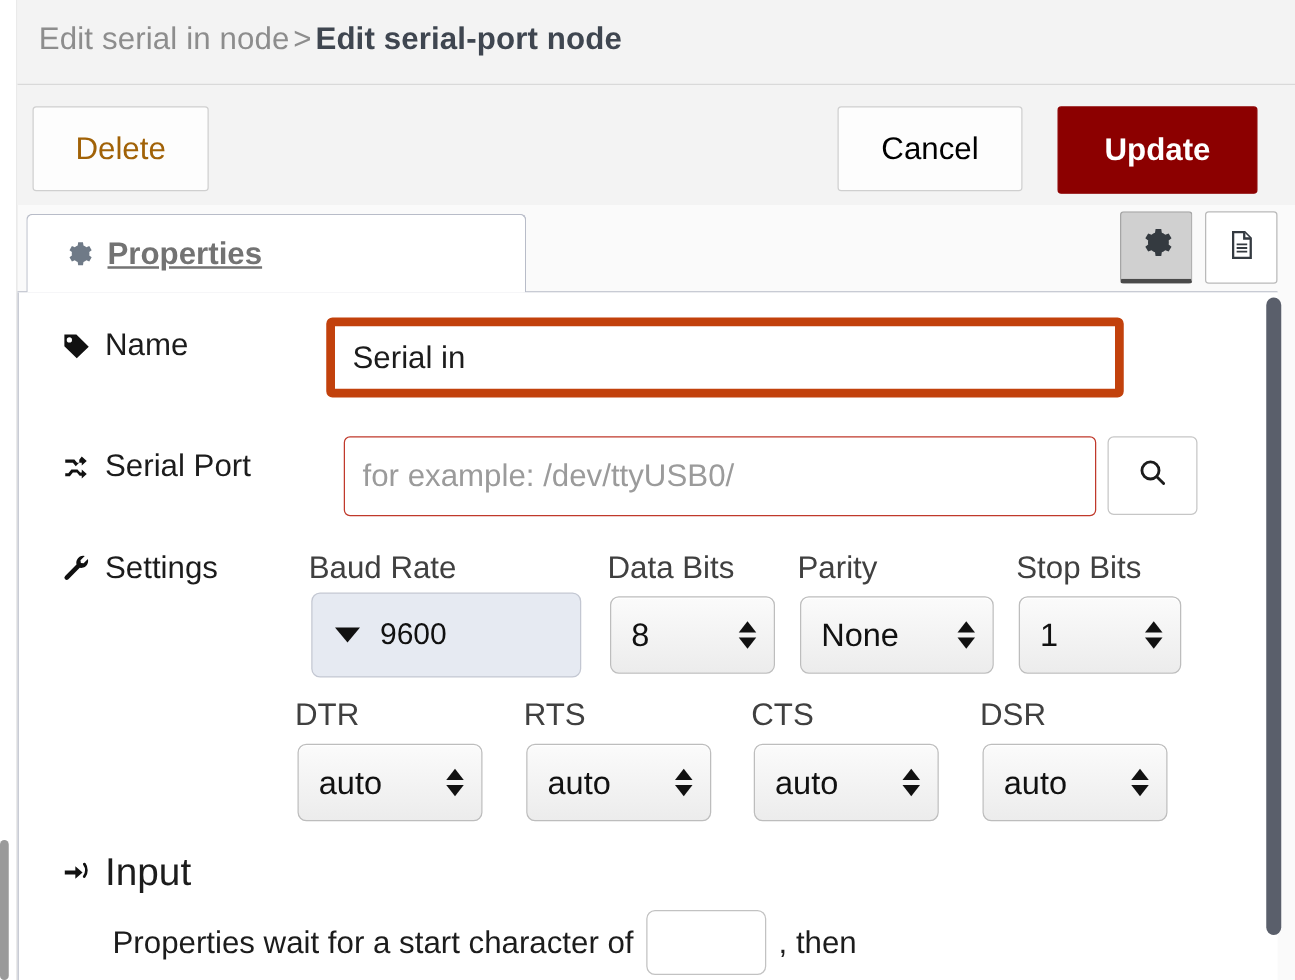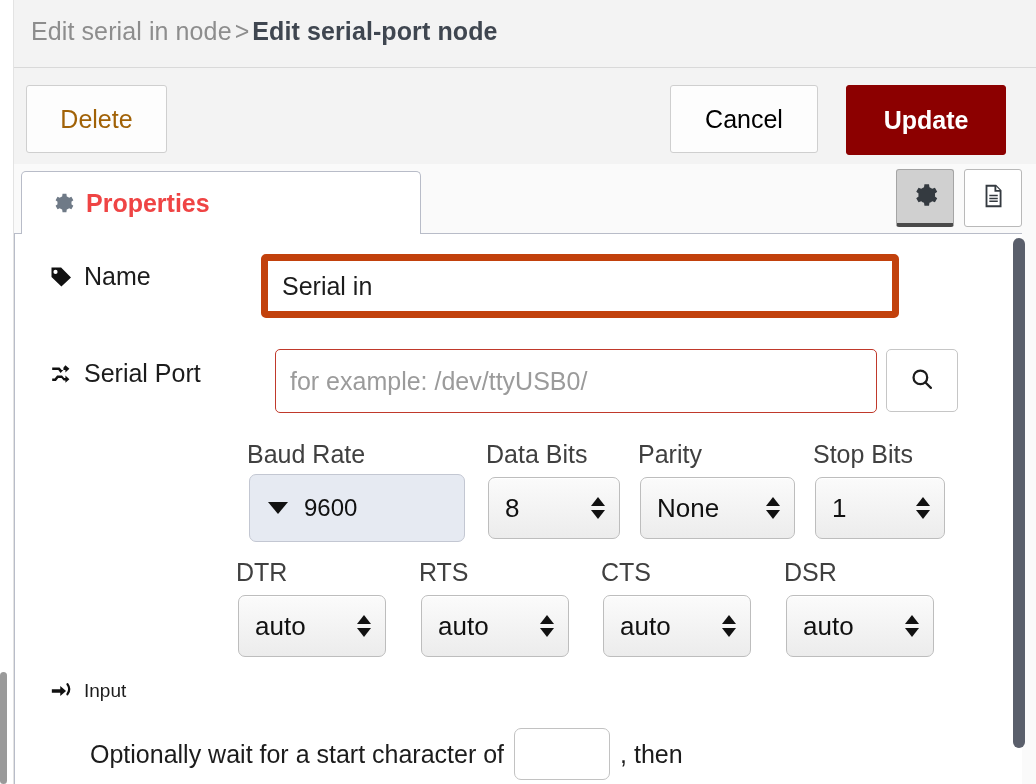--- a/index.html
+++ b/index.html
@@ -116,22 +116,23 @@
     border-radius: 5px 5px 0 0;
     box-sizing: border-box;
     display: flex;
     align-items: center;
     padding-left: 30px;
     cursor: pointer;
   }
   .tab-label {
     font-size: 25px;
     font-weight: bold;
-    color: #ef4444;
+    color: #737373;
     margin-left: 12px;
+    text-decoration: underline;
   }
   .tab-icon {
     width: 22px; height: 22px;
     color: #6f7a87;
     display: inline-flex;
   }
 
   .icon-btn {
     position: absolute;
     top: 5px;
@@ -275,21 +276,21 @@
     border-right: 10px solid transparent;
     border-top: 12px solid #111;
     margin-right: 16px;
   }
 
   
   .section-head {
     position: absolute;
     display: flex;
     align-items: center;
-    font-size: 19px;
+    font-size: 31px;
     color: #1c1c1c;
   }
   .section-head .lbl-icon {
     width: 24px; height: 22px;
     margin-right: 11px;
     display: inline-flex;
     color: #111;
   }
   .sentence {
     position: absolute;
@@ -423,20 +424,28 @@
         <span>
           <svg viewBox="0 0 24 24" width="26" height="26" fill="none" stroke="#1c1c1c" stroke-width="2.1">
             <circle cx="10.5" cy="10.5" r="6.3"></circle>
             <path d="M15.2 15.2l5 5" stroke-linecap="round"></path>
           </svg>
         </span>
       </div>
     </div>
 
     <div class="row" style="top:198px;height:118px;">
+      <div class="field-label" style="left:34px; top:8px;">
+        <span class="lbl-icon">
+          <svg viewBox="0 0 24 24" width="24" height="24" fill="currentColor">
+            <path d="M21.3 4.2l-3.4 3.4-2.2-.3-.3-2.2 3.4-3.4a5.6 5.6 0 00-6.6 6.9L3.1 17.7a1.8 1.8 0 102.6 2.6l9.1-9.1a5.6 5.6 0 006.5-7z"></path>
+          </svg>
+        </span>
+        <span>Settings</span>
+      </div>
 
       <div class="sel-label" style="left:232px; top:8px;">Baud Rate</div>
       <div class="baud-select" style="left:234px; top:42px; width:216px;">
         <span class="baud-caret"></span>
         <span>9600</span>
       </div>
 
       <div class="sel-label" style="left:471px; top:8px;">Data Bits</div>
       <div class="native-select" style="left:473px; top:45px; width:132px;">
         <span>8</span>
@@ -508,21 +517,21 @@
         <span class="lbl-icon">
           <svg viewBox="0 0 24 24" width="24" height="22" fill="currentColor">
             <path d="M2 10.2h9.2V6.6l6.3 5.4-6.3 5.4v-3.6H2z"></path>
             <path d="M19.1 3.4a1.2 1.2 0 00-1.1 1.8 8.2 8.2 0 010 9.6 1.2 1.2 0 102 1.4 10.6 10.6 0 000-12.4 1.2 1.2 0 00-.9-.4z"></path>
           </svg>
         </span>
         <span>Input</span>
       </div>
 
       <div class="sentence" style="left:75px; top:62px;">
-        <span>Optionally wait for a start character of</span>
+        <span>Properties wait for a start character of</span>
         <input class="char-box" value="" style="">
         <span>, then</span>
       </div>
     </div>
 
   </div>
 
   <div class="scroll-track-right"></div>
   <div class="scroll-thumb-right"></div>
   <div class="scroll-thumb-left"></div>

